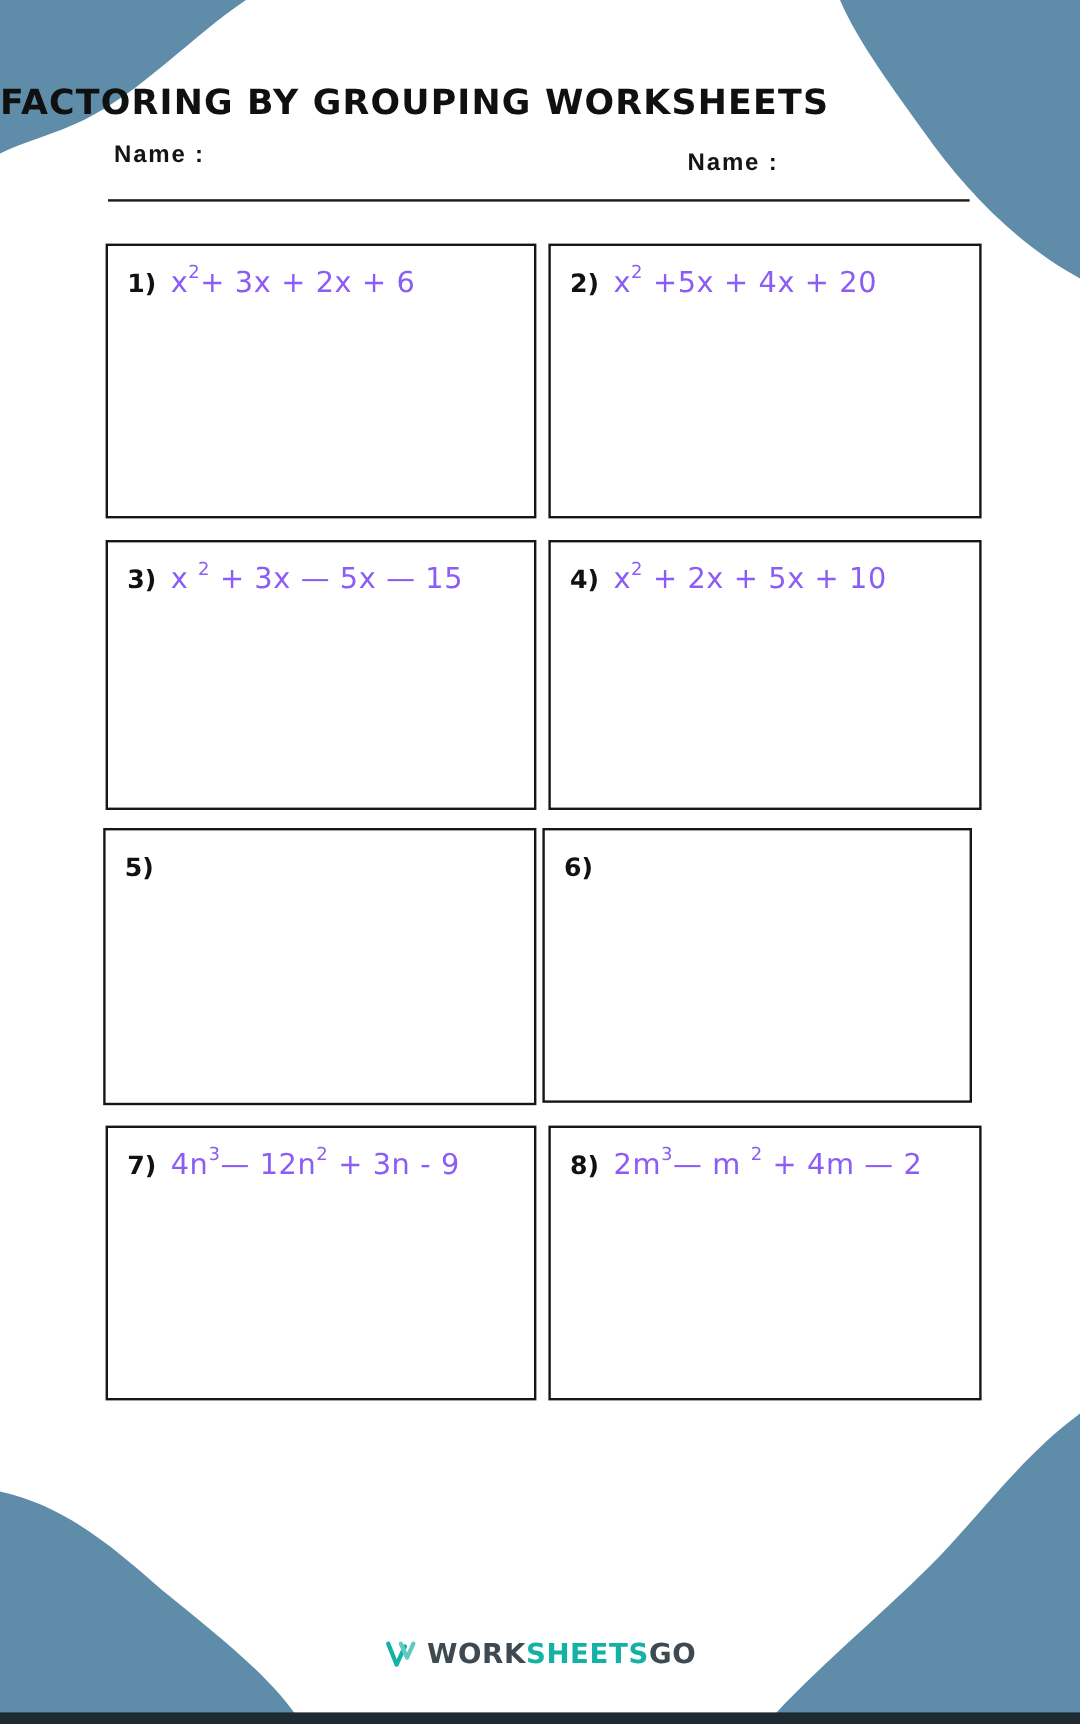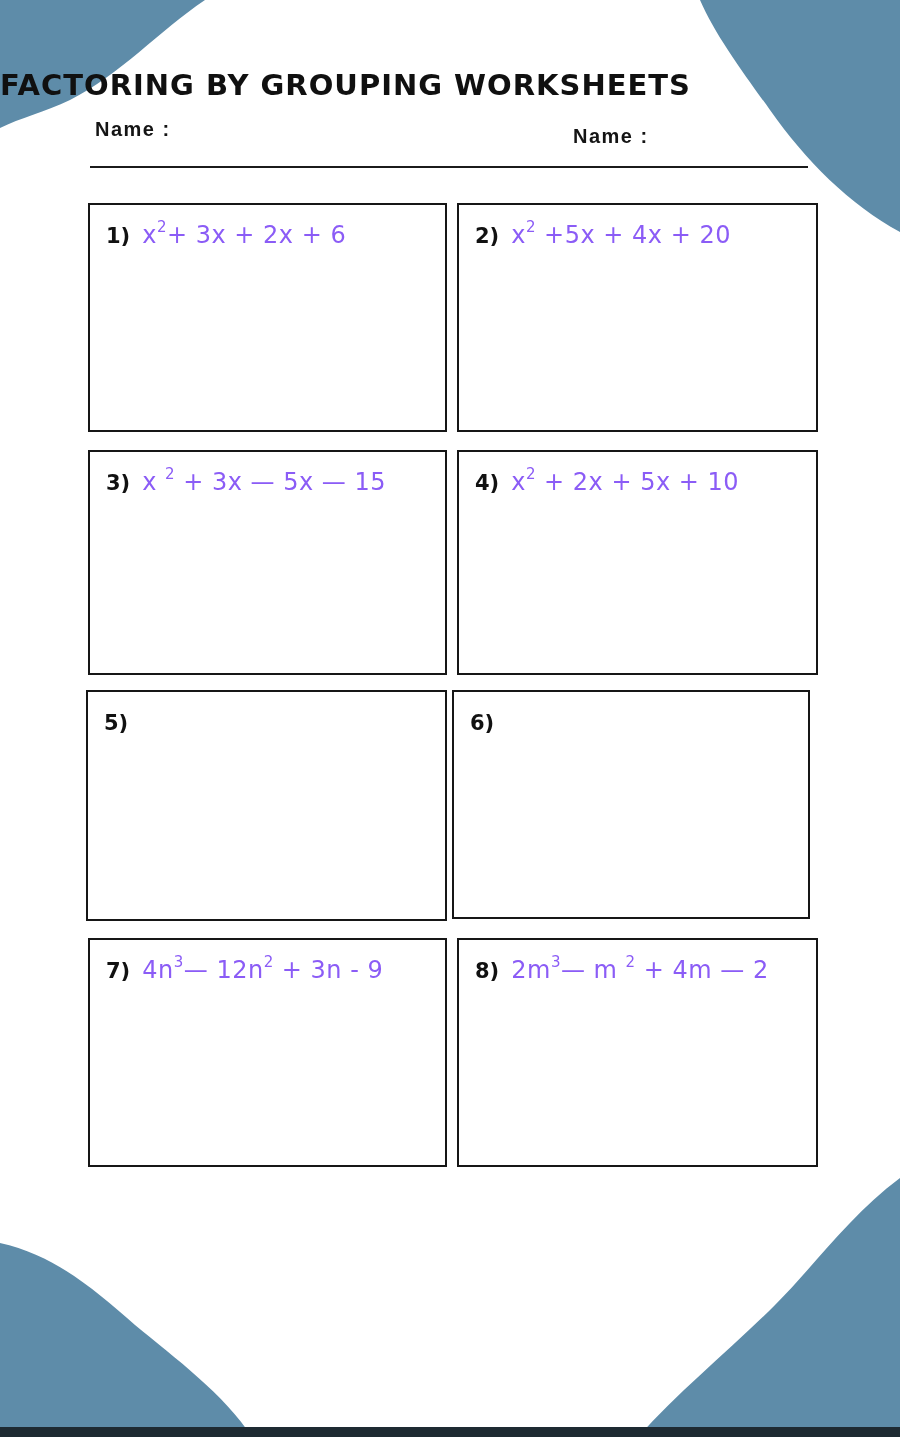--- a/index.html
+++ b/index.html
@@ -146,15 +146,24 @@
       </div>
     </div>
 
     <div class="box b8">
       <div class="problem-line">
         <span class="pnum">8)</span>
         <span class="expr">2m<sup>3</sup>— m <sup>2</sup> + 4m — 2</span>
       </div>
     </div>
 
+    <div class="footer">
+      <svg width="28" height="24" viewBox="0 0 24 20">
+        <path d="M3 2 L9 17 L15 4" fill="none" stroke="#14b1a7" stroke-width="3" stroke-linecap="round" stroke-linejoin="round"></path>
+        <path d="M12 2 L16.5 12 L21 2" fill="none" stroke="#5fc9c2" stroke-width="3" stroke-linecap="round" stroke-linejoin="round"></path>
+      </svg>
+      <span class="brand">
+        <span class="brand-dark">WORK</span><span class="brand-teal">SHEETS</span><span class="brand-dark">GO</span>
+      </span>
+    </div>
 
   </div>
 </div>
 
 </body></html>

